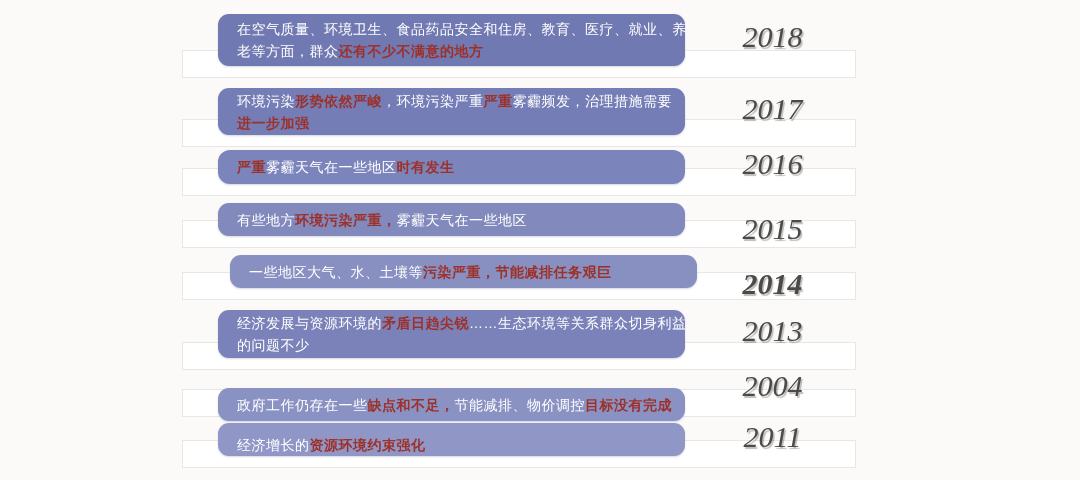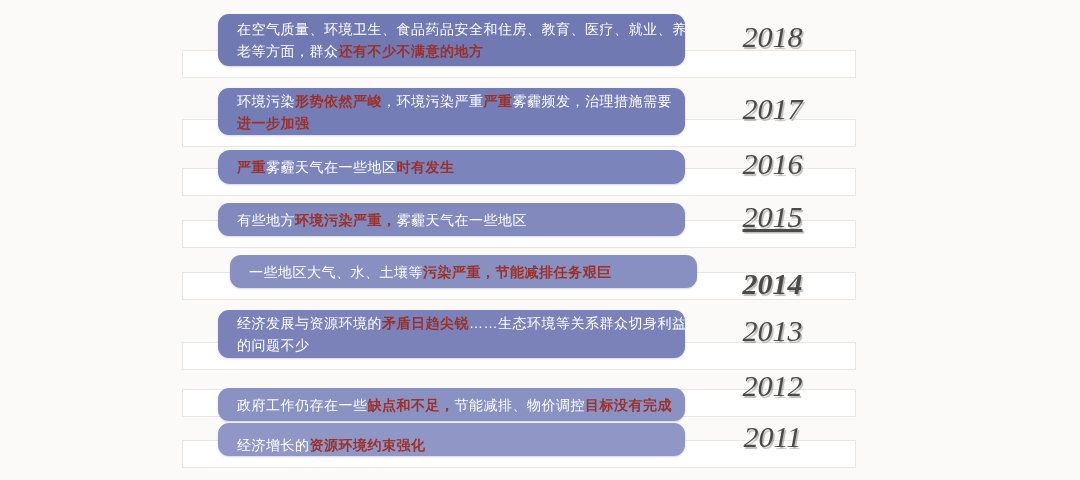--- a/index.html
+++ b/index.html
@@ -84,21 +84,21 @@
       <span class="txt"><span class="em">严重</span><span>雾霾天气在一些地区</span><span class="em">时有发生</span></span>
     </div>
     <div class="year" style="top: 146px;">2016</div>
   </div>
 
   <div class="row">
     <div class="backdrop" style="top: 220px;"></div>
     <div class="bubble" style="top: 203px; min-height: 33px; background: rgb(129, 137, 189);">
       <span class="txt"><span>有些地方</span><span class="em">环境污染严重，</span><span>雾霾天气在一些地区</span></span>
     </div>
-    <div class="year" style="top: 199px; text-decoration: underline;">2015</div>
+    <div class="year" style="top: 211px;">2015</div>
   </div>
 
   <div class="row">
     <div class="backdrop" style="top: 272px;"></div>
     <div class="bubble" style="top: 255px; min-height: 33px; background: rgb(135, 144, 193); margin-left: 12px;">
       <span class="txt"><span>一些地区大气、水、土壤等</span><span class="em">污染严重，节能减排任务艰巨</span></span>
     </div>
     <div class="year" style="top: 266px; font-weight: bold;">2014</div>
   </div>
 
@@ -109,21 +109,21 @@
 的问题不少</span></span>
     </div>
     <div class="year" style="top: 313px;">2013</div>
   </div>
 
   <div class="row">
     <div class="backdrop" style="top: 389px;"></div>
     <div class="bubble" style="top: 388px; min-height: 33px; background: rgb(138, 146, 195);">
       <span class="txt"><span>政府工作仍存在一些</span><span class="em">缺点和不足，</span><span>节能减排、物价调控</span><span class="em">目标没有完成</span></span>
     </div>
-    <div class="year" style="top: 368px;">2012</div>
+    <div class="year" style="top: 368px;">2004</div>
   </div>
 
   <div class="row">
     <div class="backdrop" style="top: 440px;"></div>
     <div class="bubble" style="top: 423px; min-height: 33px; background: rgb(144, 151, 199); align-items: flex-end;">
       <span class="txt"><span>经济增长的</span><span class="em">资源环境约束强化</span></span>
     </div>
     <div class="year" style="top: 419px;">2011</div>
   </div>
 </div>

